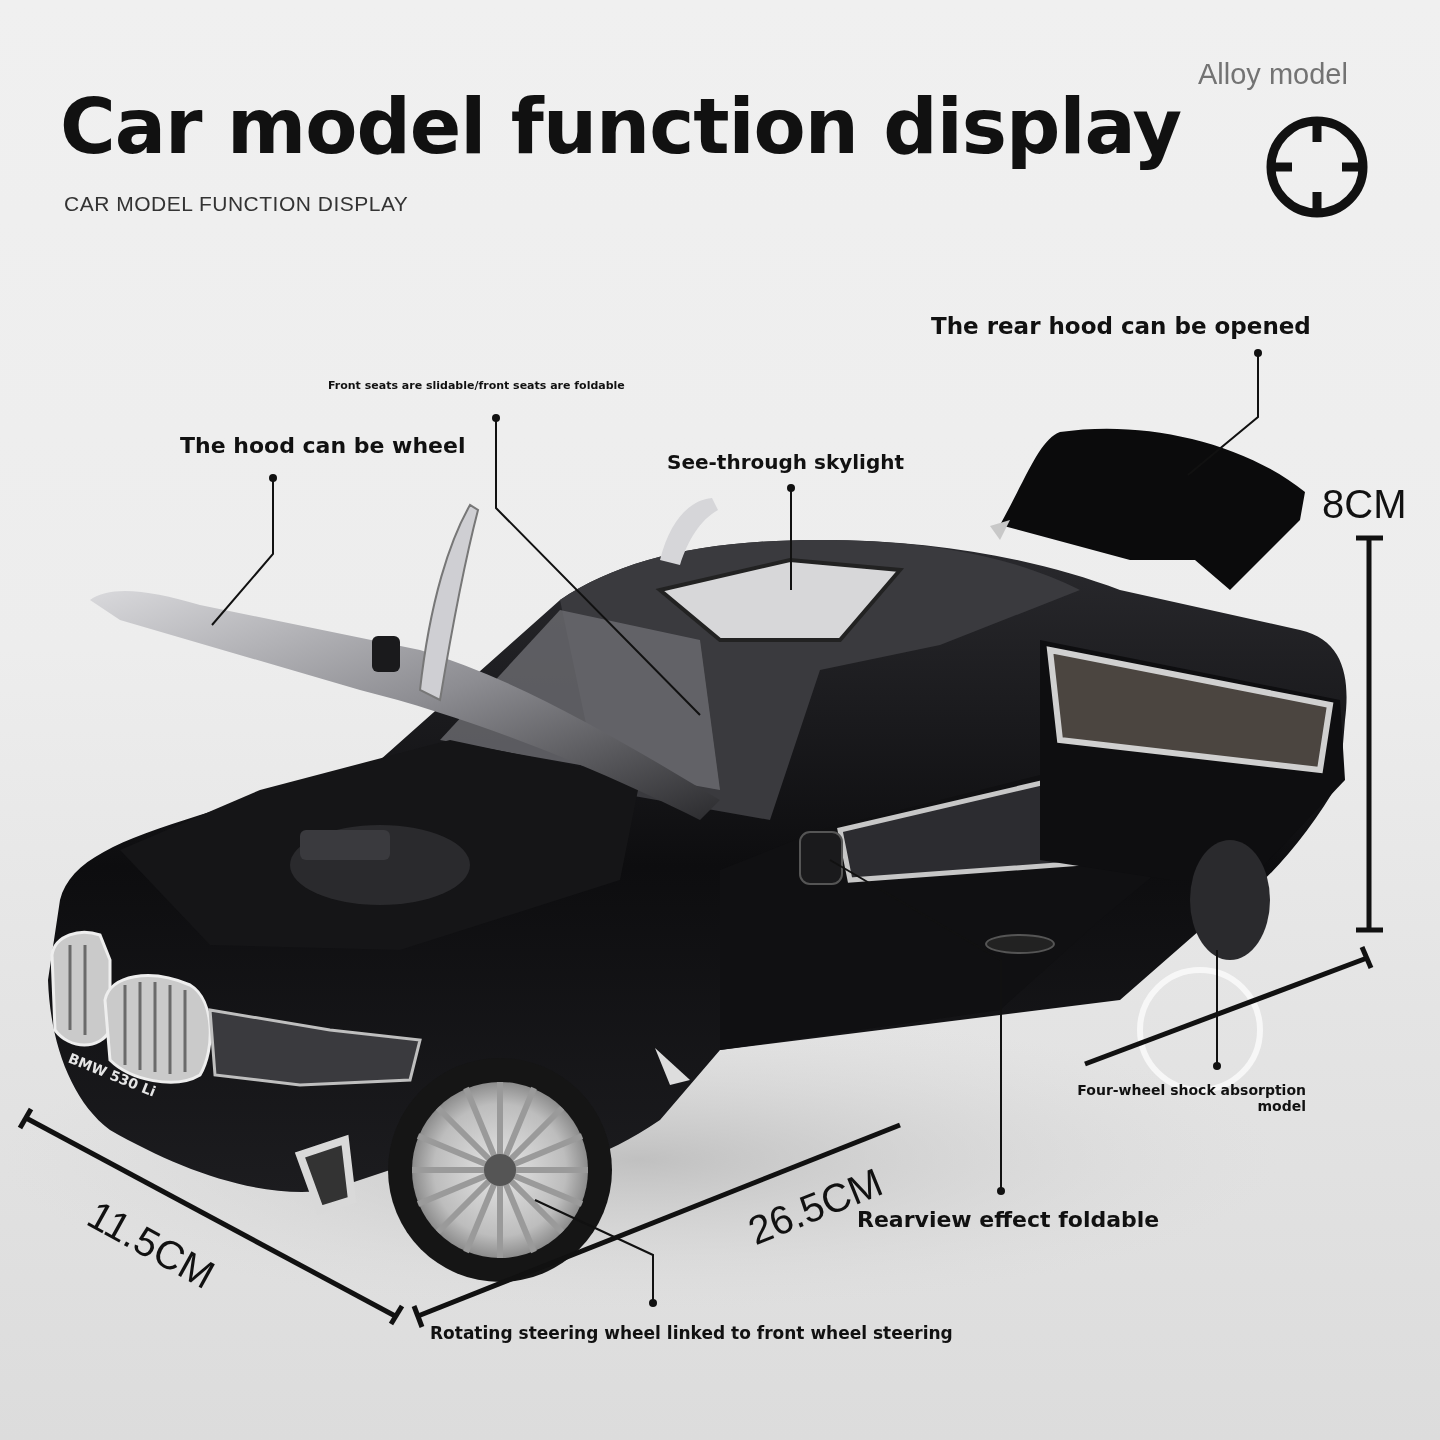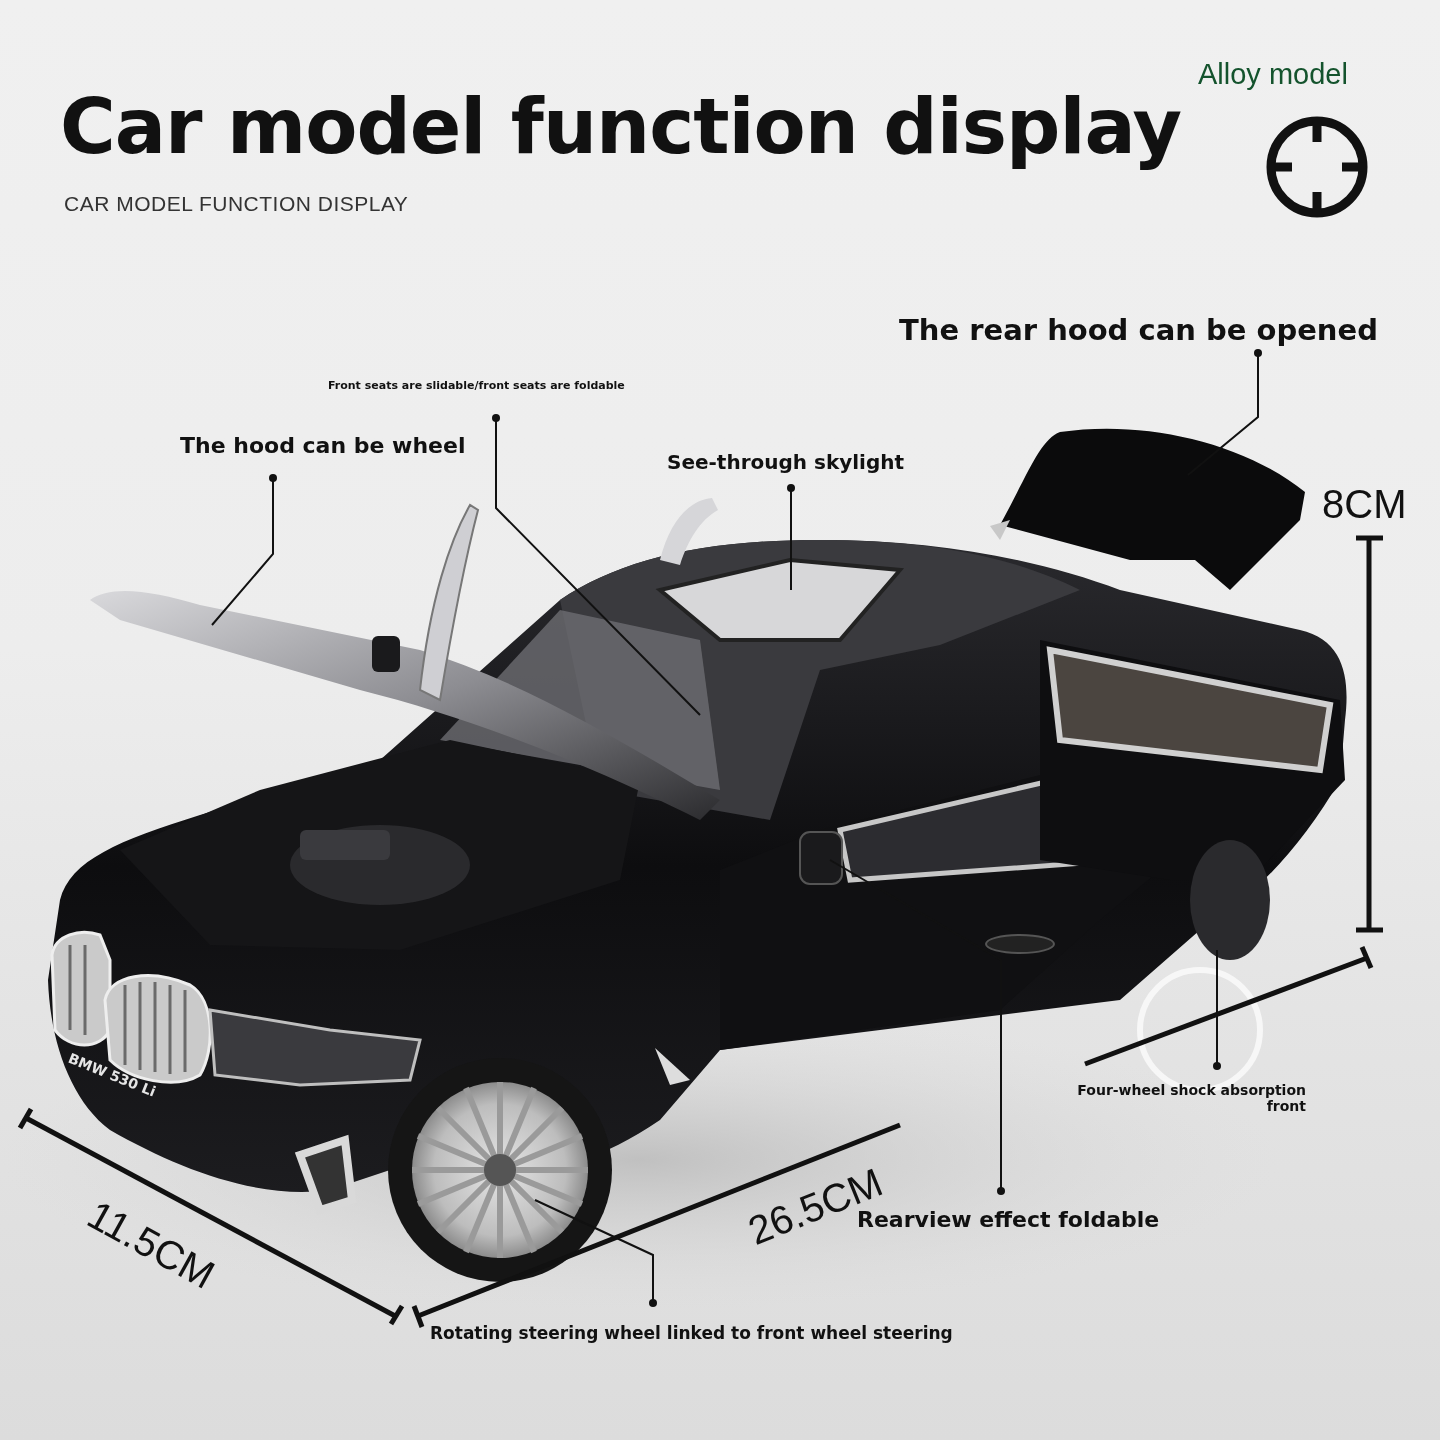--- a/index.html
+++ b/index.html
@@ -5,23 +5,23 @@
   html, body { margin:0; padding:0; }
   body {
     width:1440px; height:1440px; position:relative; overflow:hidden;
     background: linear-gradient(180deg,#f0f0f0 0%,#ededed 45%,#e4e4e4 70%,#dcdcdc 100%);
     font-family: "DejaVu Sans", "Liberation Sans", sans-serif;
     color:#111;
   }
   .abs { position:absolute; }
   .title { left:60px; top:82px; font-size:76px; font-weight:bold; letter-spacing:-1px; color:#111; white-space:nowrap; }
   .subtitle { left:64px; top:192px; font-size:21px; color:#333; letter-spacing:0.5px; font-family:"Liberation Sans", sans-serif; }
-  .alloy { left:1198px; top:58px; font-size:29px; color:#14532d; font-family:"Liberation Sans", sans-serif; }
+  .alloy { left:1198px; top:58px; font-size:29px; color:#737373; font-family:"Liberation Sans", sans-serif; }
   .callout { font-weight:bold; color:#111; white-space:nowrap; }
-  .c-lg { font-size:29px; }
+  .c-lg { font-size:23px;margin-left:32px; }
   .c-md { font-size:22px; }
   .c-sm { font-size:11px; }
   .c-xs { font-size:14px; text-align:right; line-height:16px; }
   .dim { font-size:40px; color:#111; white-space:nowrap; font-family:"Liberation Sans", sans-serif; }
   svg.overlay { position:absolute; left:0; top:0; }
 </style>
 </head>
 <body>
 
 <div class="abs title">Car model function display</div>
@@ -168,20 +168,20 @@
 </svg>
 
 <div class="abs" style="left:72px;top:1050px;transform:rotate(22deg);transform-origin:left top;font-size:14px;font-weight:bold;color:#e6e6e6;white-space:nowrap;">BMW 530 Li</div>
 
 <div class="abs callout c-lg" style="left:899px;top:313px;">The rear hood can be opened</div>
 <div class="abs callout c-sm" style="left:328px;top:379px;">Front seats are slidable/front seats are foldable</div>
 <div class="abs callout c-md" style="left:180px;top:433px;">The hood can be wheel</div>
 <div class="abs callout c-md" style="left:619px;top:450px;font-size:20px;margin-left:48px;">See-through skylight</div>
 <div class="abs callout c-xs" style="left:1070px;top:1082px;width:236px;">
   <div>Four-wheel shock absorption</div>
-  <div>front</div>
+  <div>model</div>
 </div>
 <div class="abs callout c-md" style="left:857px;top:1207px;">Rearview effect foldable</div>
 <div class="abs callout c-sm" style="left:430px;top:1323px;font-size:17px;">Rotating steering wheel linked to front wheel steering</div>
 
 <div class="abs dim" style="left:1322px;top:482px;">8CM</div>
 <div class="abs dim" style="left:102px;top:1192px;transform:rotate(29deg);transform-origin:left top;">11.5CM</div>
 <div class="abs dim" style="left:742px;top:1212px;transform:rotate(-22deg);transform-origin:left top;">26.5CM</div>
 
 </body></html>

